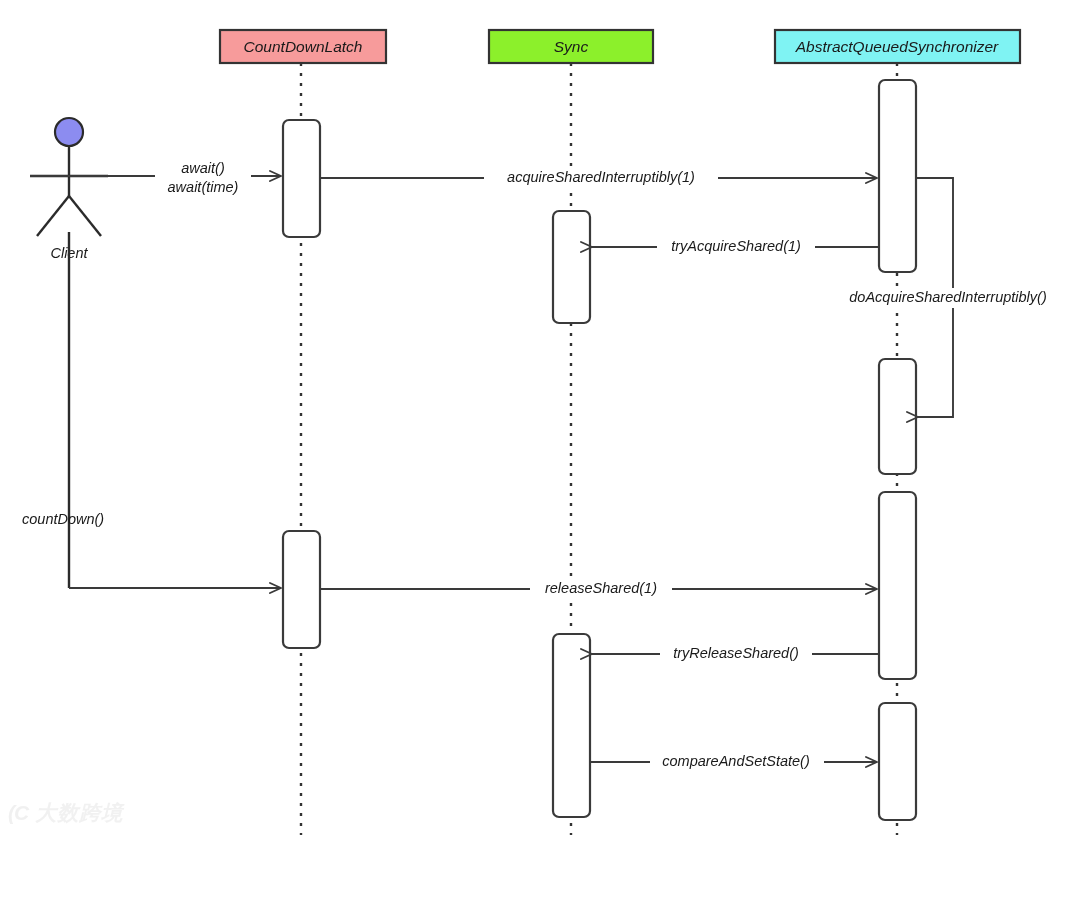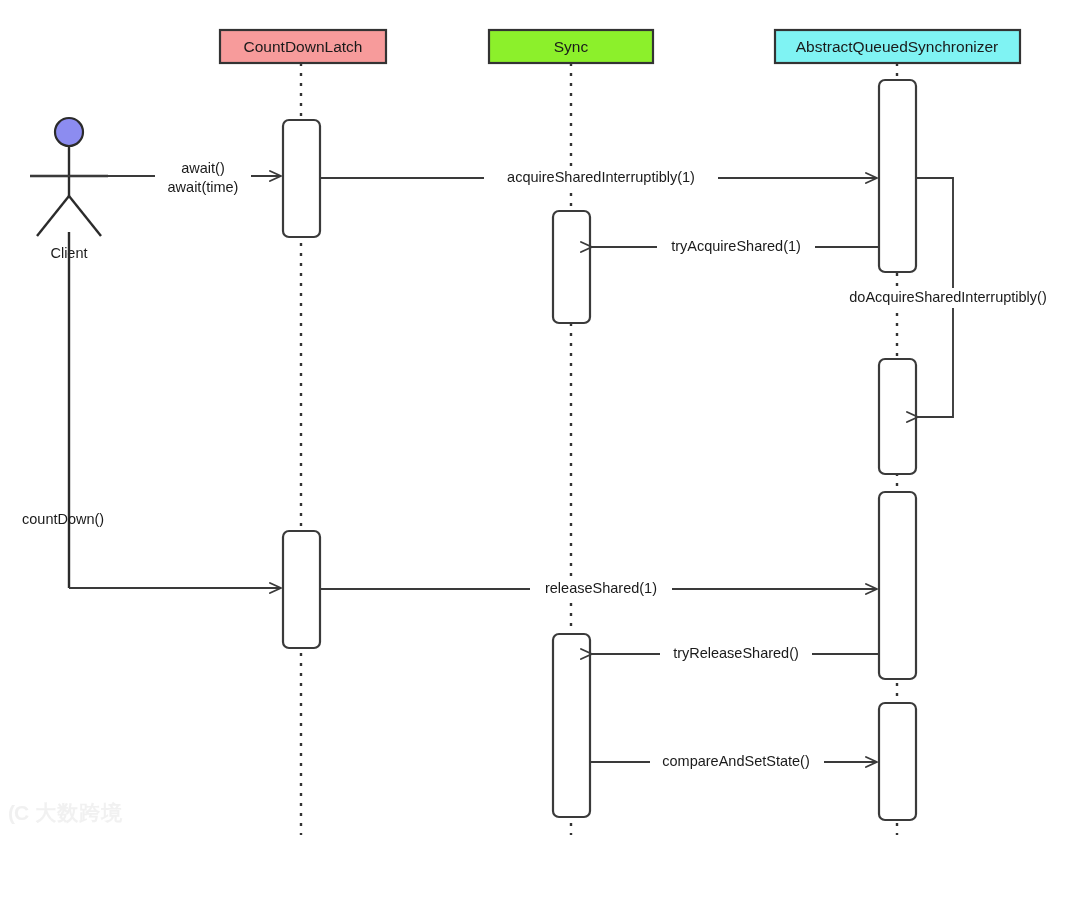--- a/index.html
+++ b/index.html
@@ -7,20 +7,21 @@
     padding: 0;
     background: #ffffff;
   }
   #canvas {
     position: relative;
     width: 1080px;
     height: 835px;
     background: #ffffff;
     overflow: hidden;
     font-family: "Liberation Sans", sans-serif;
+    font-style: italic;
   }
   svg#diagram {
     position: absolute;
     top: 0;
     left: 0;
     width: 1080px;
     height: 913px;
   }
   .lifeline-header-box {
     stroke: #333333;

